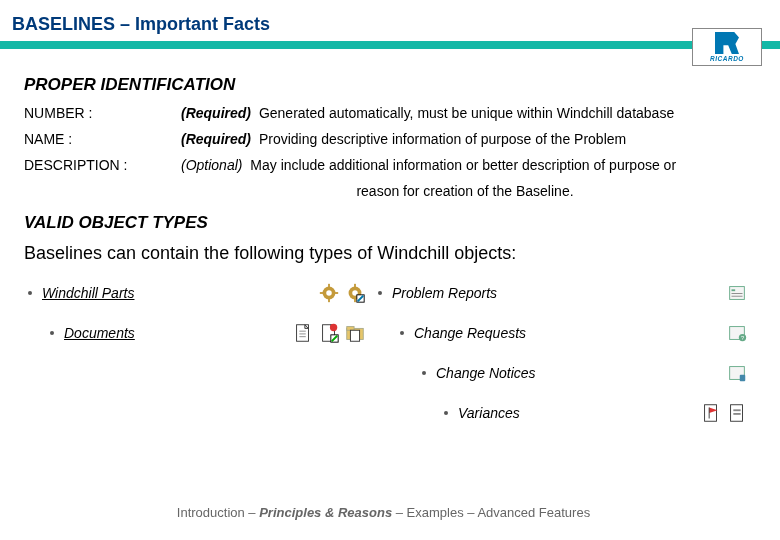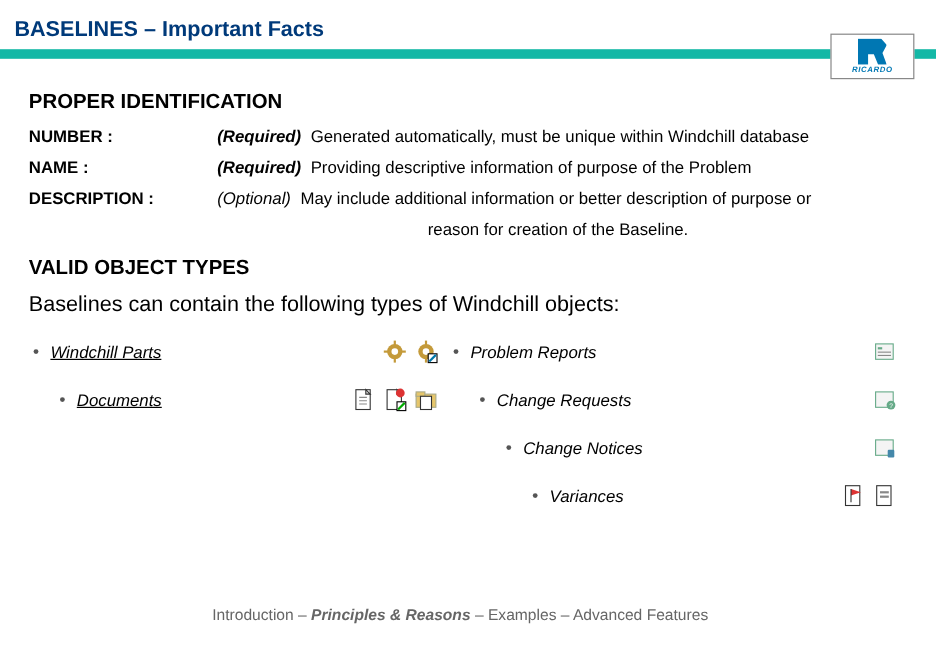--- a/index.html
+++ b/index.html
@@ -49,30 +49,31 @@
     margin-top: 1px;
     font-style: italic;
   }
   .content {
     padding: 8px 24px 0 24px;
   }
   h2.section {
     font-size: 17px;
     font-weight: bold;
     margin: 14px 0 10px 0;
+    font-style: italic;
   }
   .field-row {
     margin-bottom: 10px;
     display: flex;
     align-items: baseline;
     font-size: 14px;
   }
   .field-label {
     width: 157px;
-    font-weight: bold;
+    font-weight: normal;
     flex-shrink: 0;
   }
   .field-tag {
     font-style: italic;
     margin-right: 4px;
   }
   .field-desc { }
   .reason-line {
     text-align: center;
     font-size: 14px;

